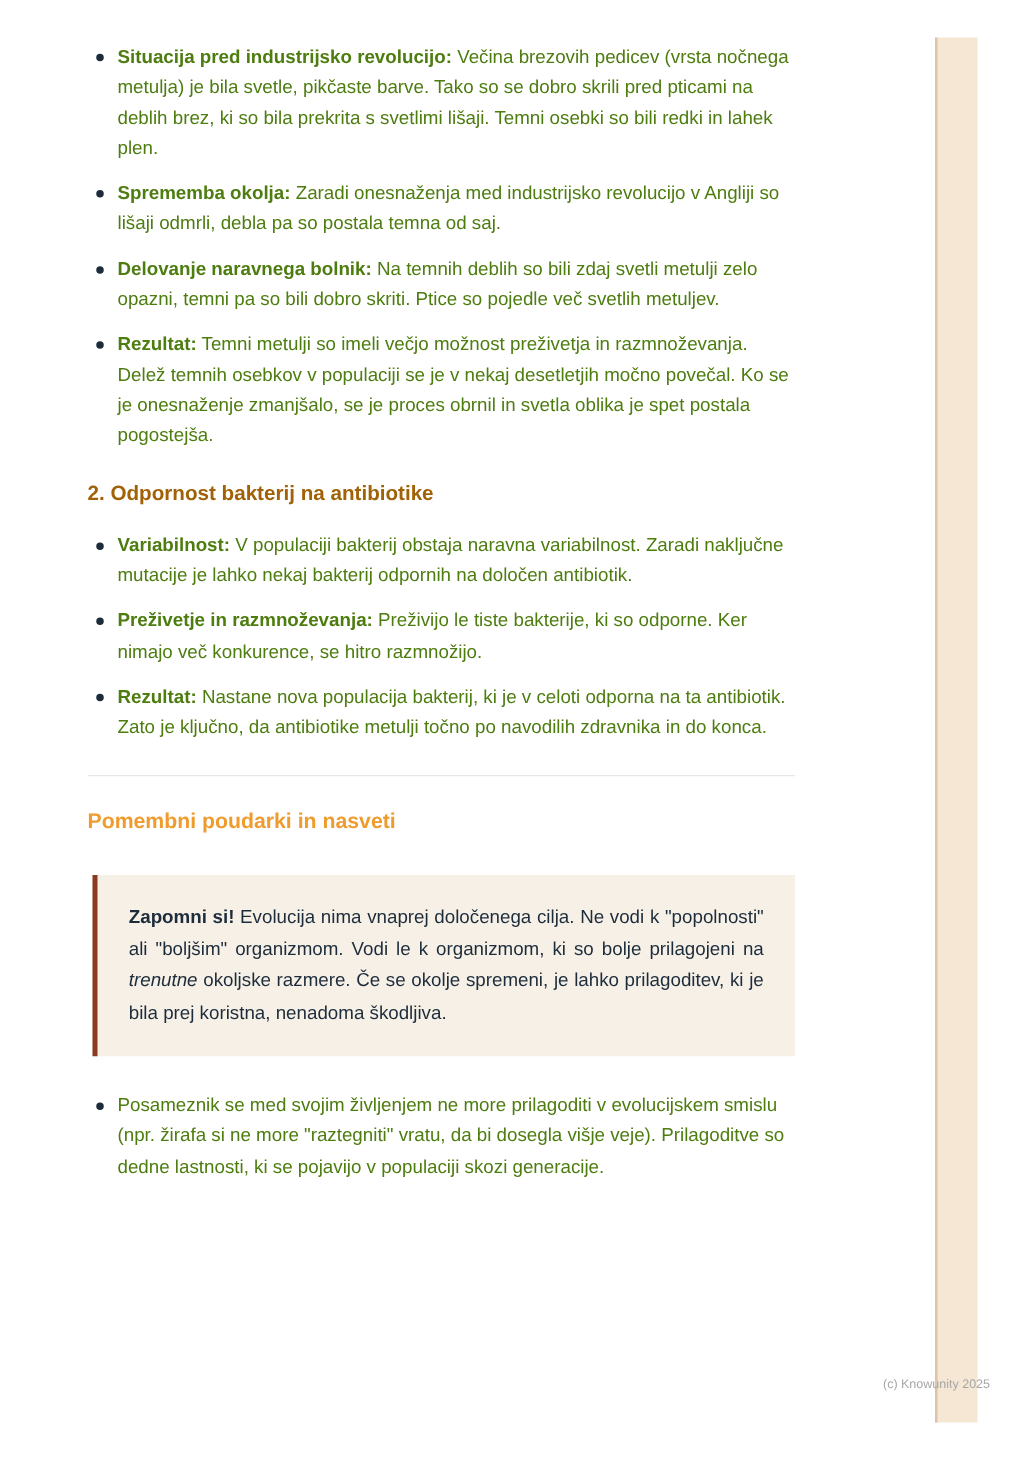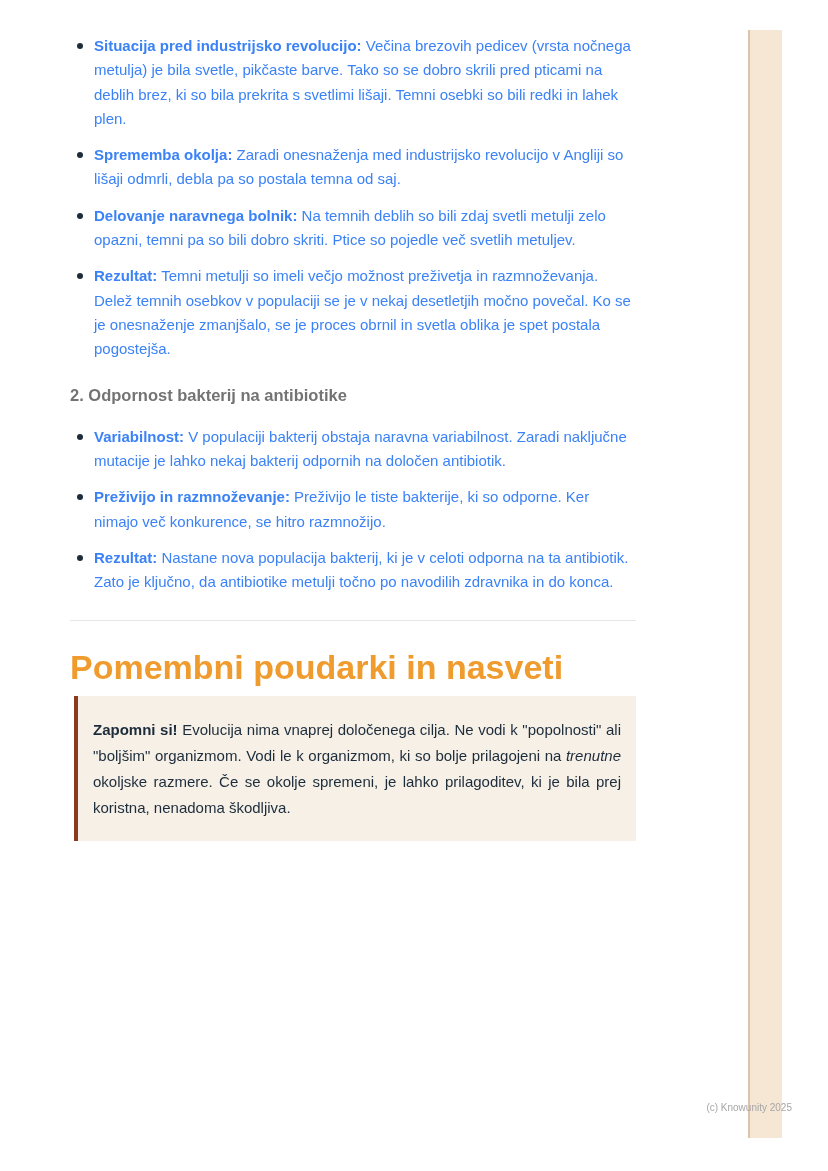--- a/index.html
+++ b/index.html
@@ -20,57 +20,57 @@
     top: 34px;
     width: 566px;
   }
   ul.bullets { list-style: none; }
   ul.bullets li {
     position: relative;
     padding-left: 24px;
     font-size: 15px;
     line-height: 1.62;
     margin-bottom: 12px;
-    color: #3b82f6;
+    color: #4d7c0f;
   }
   ul.bullets li::before {
     content: "";
     position: absolute;
     left: 7px;
     top: 9px;
     width: 6px;
     height: 6px;
     border-radius: 50%;
     background: #1d2c3b;
   }
   span.b { font-weight: 700; }
   span.i { font-style: italic; }
   h3.section-heading {
     font-size: 16.5px;
     font-weight: 700;
-    color: #737373;
+    color: #a16207;
     margin: 22px 0 18px 0;
     line-height: 1.4;
   }
   hr.divider {
     border: none;
     border-top: 1px solid #e7e7e7;
     margin: 26px 0 0 0;
   }
   h1.highlights-heading {
     color: #ef9b2d;
-    font-size: 34px;
+    font-size: 17px;
     font-weight: 700;
     line-height: 1.2;
-    margin: 26px 0 8px 0;
+    margin: 26px 0 32px 0;
   }
   .callout {
     background: #f6f0e7;
     border-left: 4px solid #8a3a1e;
-    padding: 21px 15px;
+    padding: 21px 25px;
     margin: 0 0 28px 4px;
   }
   .callout p {
     font-size: 15px;
     line-height: 1.72;
     text-align: justify;
     color: #1d2c3b;
   }
   .edge-stripe {
     position: absolute;
@@ -105,32 +105,33 @@
         <li><span class="b">Situacija pred industrijsko revolucijo:</span><span> Večina brezovih pedicev (vrsta nočnega metulja) je bila svetle, pikčaste barve. Tako so se dobro skrili pred pticami na deblih brez, ki so bila prekrita s svetlimi lišaji. Temni osebki so bili redki in lahek plen.</span></li>
         <li><span class="b">Sprememba okolja:</span><span> Zaradi onesnaženja med industrijsko revolucijo v Angliji so lišaji odmrli, debla pa so postala temna od saj.</span></li>
         <li><span class="b">Delovanje naravnega bolnik:</span><span> Na temnih deblih so bili zdaj svetli metulji zelo opazni, temni pa so bili dobro skriti. Ptice so pojedle več svetlih metuljev.</span></li>
         <li><span class="b">Rezultat:</span><span> Temni metulji so imeli večjo možnost preživetja in razmnoževanja. Delež temnih osebkov v populaciji se je v nekaj desetletjih močno povečal. Ko se je onesnaženje zmanjšalo, se je proces obrnil in svetla oblika je spet postala pogostejša.</span></li>
       </ul>
 
     <h3 class="section-heading">2. Odpornost bakterij na antibiotike</h3>
 
     <ul class="bullets">
         <li><span class="b">Variabilnost:</span><span> V populaciji bakterij obstaja naravna variabilnost. Zaradi naključne mutacije je lahko nekaj bakterij odpornih na določen antibiotik.</span></li>
-        <li><span class="b">Preživijo in razmnoževanje:</span><span> Preživijo le tiste bakterije, ki so odporne. Ker nimajo več konkurence, se hitro razmnožijo.</span></li>
+        <li><span class="b">Preživetje in razmnoževanja:</span><span> Preživijo le tiste bakterije, ki so odporne. Ker nimajo več konkurence, se hitro razmnožijo.</span></li>
         <li><span class="b">Rezultat:</span><span> Nastane nova populacija bakterij, ki je v celoti odporna na ta antibiotik. Zato je ključno, da antibiotike metulji točno po navodilih zdravnika in do konca.</span></li>
       </ul>
 
     <hr class="divider">
 
     <h1 class="highlights-heading">Pomembni poudarki in nasveti</h1>
 
     <div class="callout">
       <p><span class="b">Zapomni si!</span><span> Evolucija nima vnaprej določenega cilja. Ne vodi k "popolnosti" ali "boljšim" organizmom. Vodi le k organizmom, ki so bolje prilagojeni na </span><span class="i">trenutne</span><span> okoljske razmere. Če se okolje spremeni, je lahko prilagoditev, ki je bila prej koristna, nenadoma škodljiva.</span></p>
     </div>
 
     <ul class="bullets">
+        <li><span>Posameznik se med svojim življenjem ne more prilagoditi v evolucijskem smislu (npr. žirafa si ne more "raztegniti" vratu, da bi dosegla višje veje). Prilagoditve so dedne lastnosti, ki se pojavijo v populaciji skozi generacije.</span></li>
       </ul>
 
   </div>
 
   <div class="footer">(c) Knowunity 2025</div>
 
 </div>
 
 </body></html>

